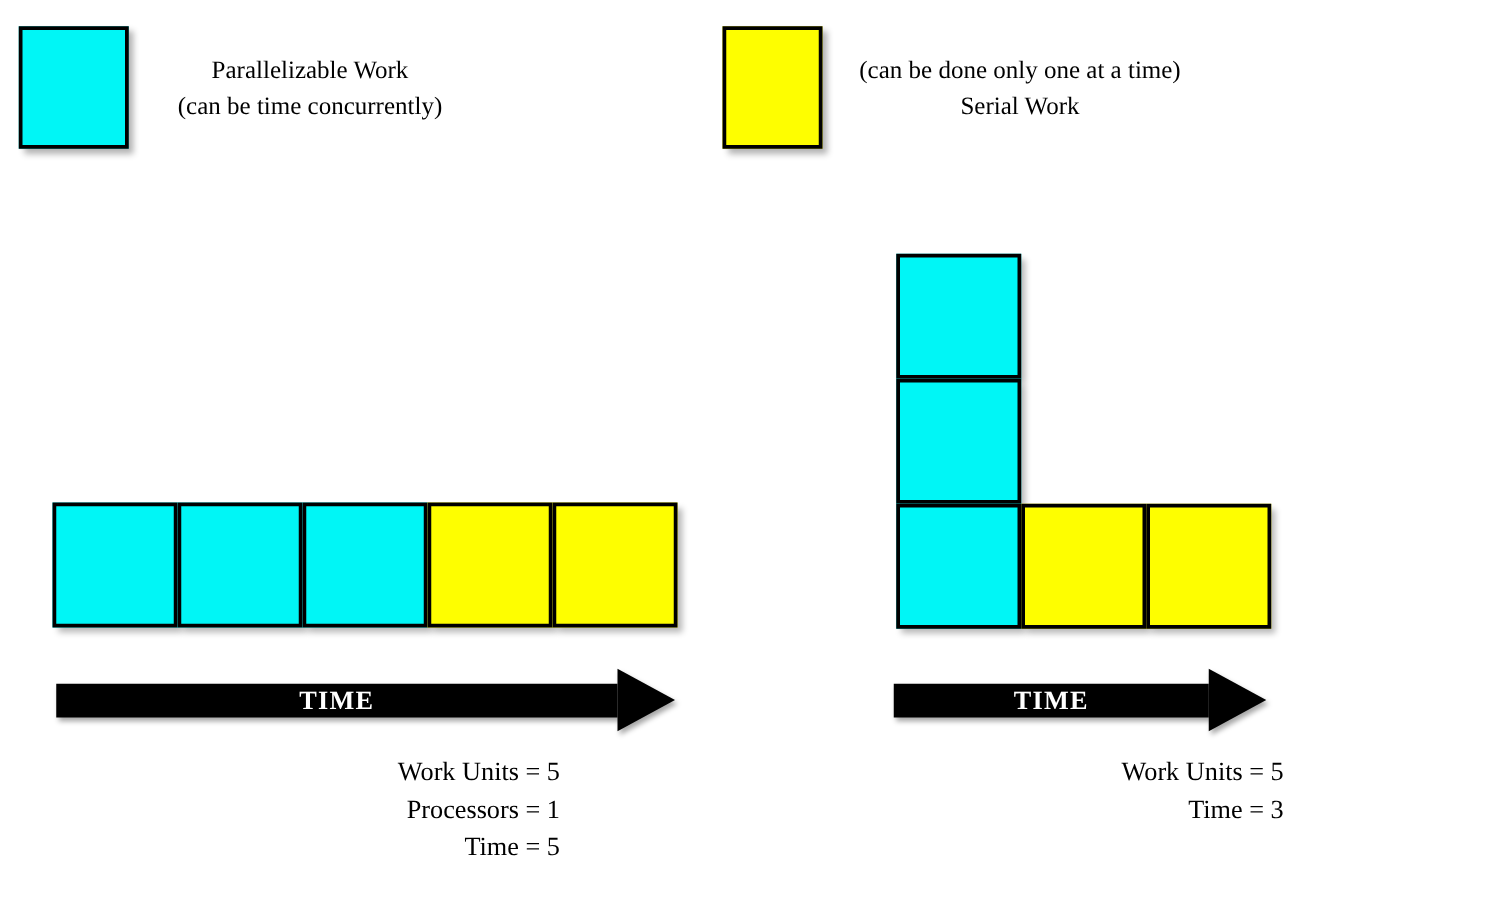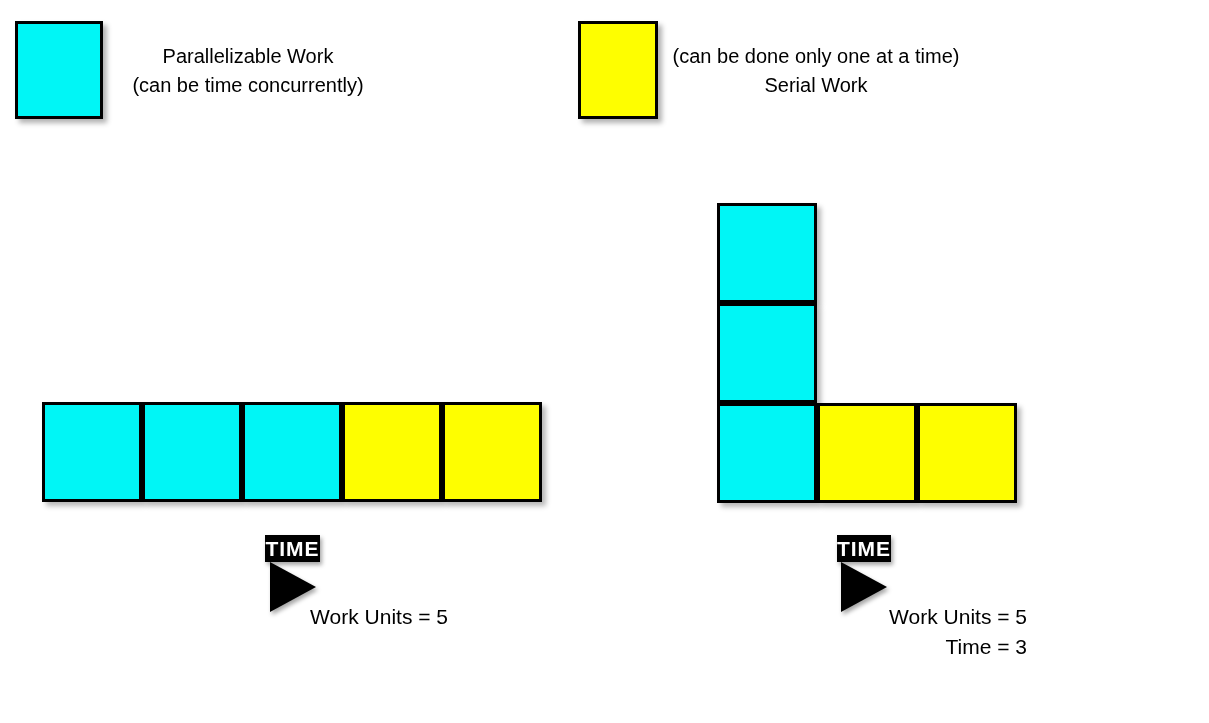--- a/index.html
+++ b/index.html
@@ -5,21 +5,21 @@
   html, body {
     margin: 0;
     padding: 0;
     background: #ffffff;
   }
   .canvas {
     position: relative;
     width: 1209px;
     height: 723px;
     background: #ffffff;
-    font-family: Liberation Sans, sans-serif;
+    font-family: Liberation Serif, serif;
     color: #000000;
     overflow: hidden;
   }
   .swatch {
     position: absolute;
     border: 3px solid #000000;
     box-sizing: border-box;
     box-shadow: 4px 4px 5px rgba(0,0,0,0.30);
   }
   .legend-text {
@@ -44,21 +44,21 @@
     height: 100px;
     border: 3px solid #000000;
     box-sizing: border-box;
     box-shadow: 4px 4px 5px rgba(0,0,0,0.28);
     flex: 0 0 auto;
   }
   .arrow {
     position: absolute;
     height: 50px;
     display: flex;
-    flex-direction: column;
+    flex-direction: row;
     align-items: center;
     filter: drop-shadow(2px 3px 2px rgba(0,0,0,0.35));
   }
   .arrow .shaft {
     flex: 1 1 auto;
     height: 27px;
     background: #000000;
     display: flex;
     align-items: center;
     justify-content: center;
@@ -127,20 +127,22 @@
 
   <div id="left-arrow" class="arrow">
     <div class="shaft">
       <span class="time-label">TIME</span>
     </div>
     <div class="head"></div>
   </div>
 
   <div id="left-stats" class="stats">
     <div>Work Units = 5</div>
+    <div>Processors = 1</div>
+    <div>Time = 5</div>
   </div>
 
   <div id="right-column" class="blocks-col">
       <div class="block" style="background: rgb(0, 246, 246);"></div>
       <div class="block" style="background: rgb(0, 246, 246);"></div>
       <div class="block" style="background: rgb(0, 246, 246);"></div>
     </div>
 
   <div id="right-row" class="blocks-row">
       <div class="block" style="background: rgb(254, 254, 0);"></div>

